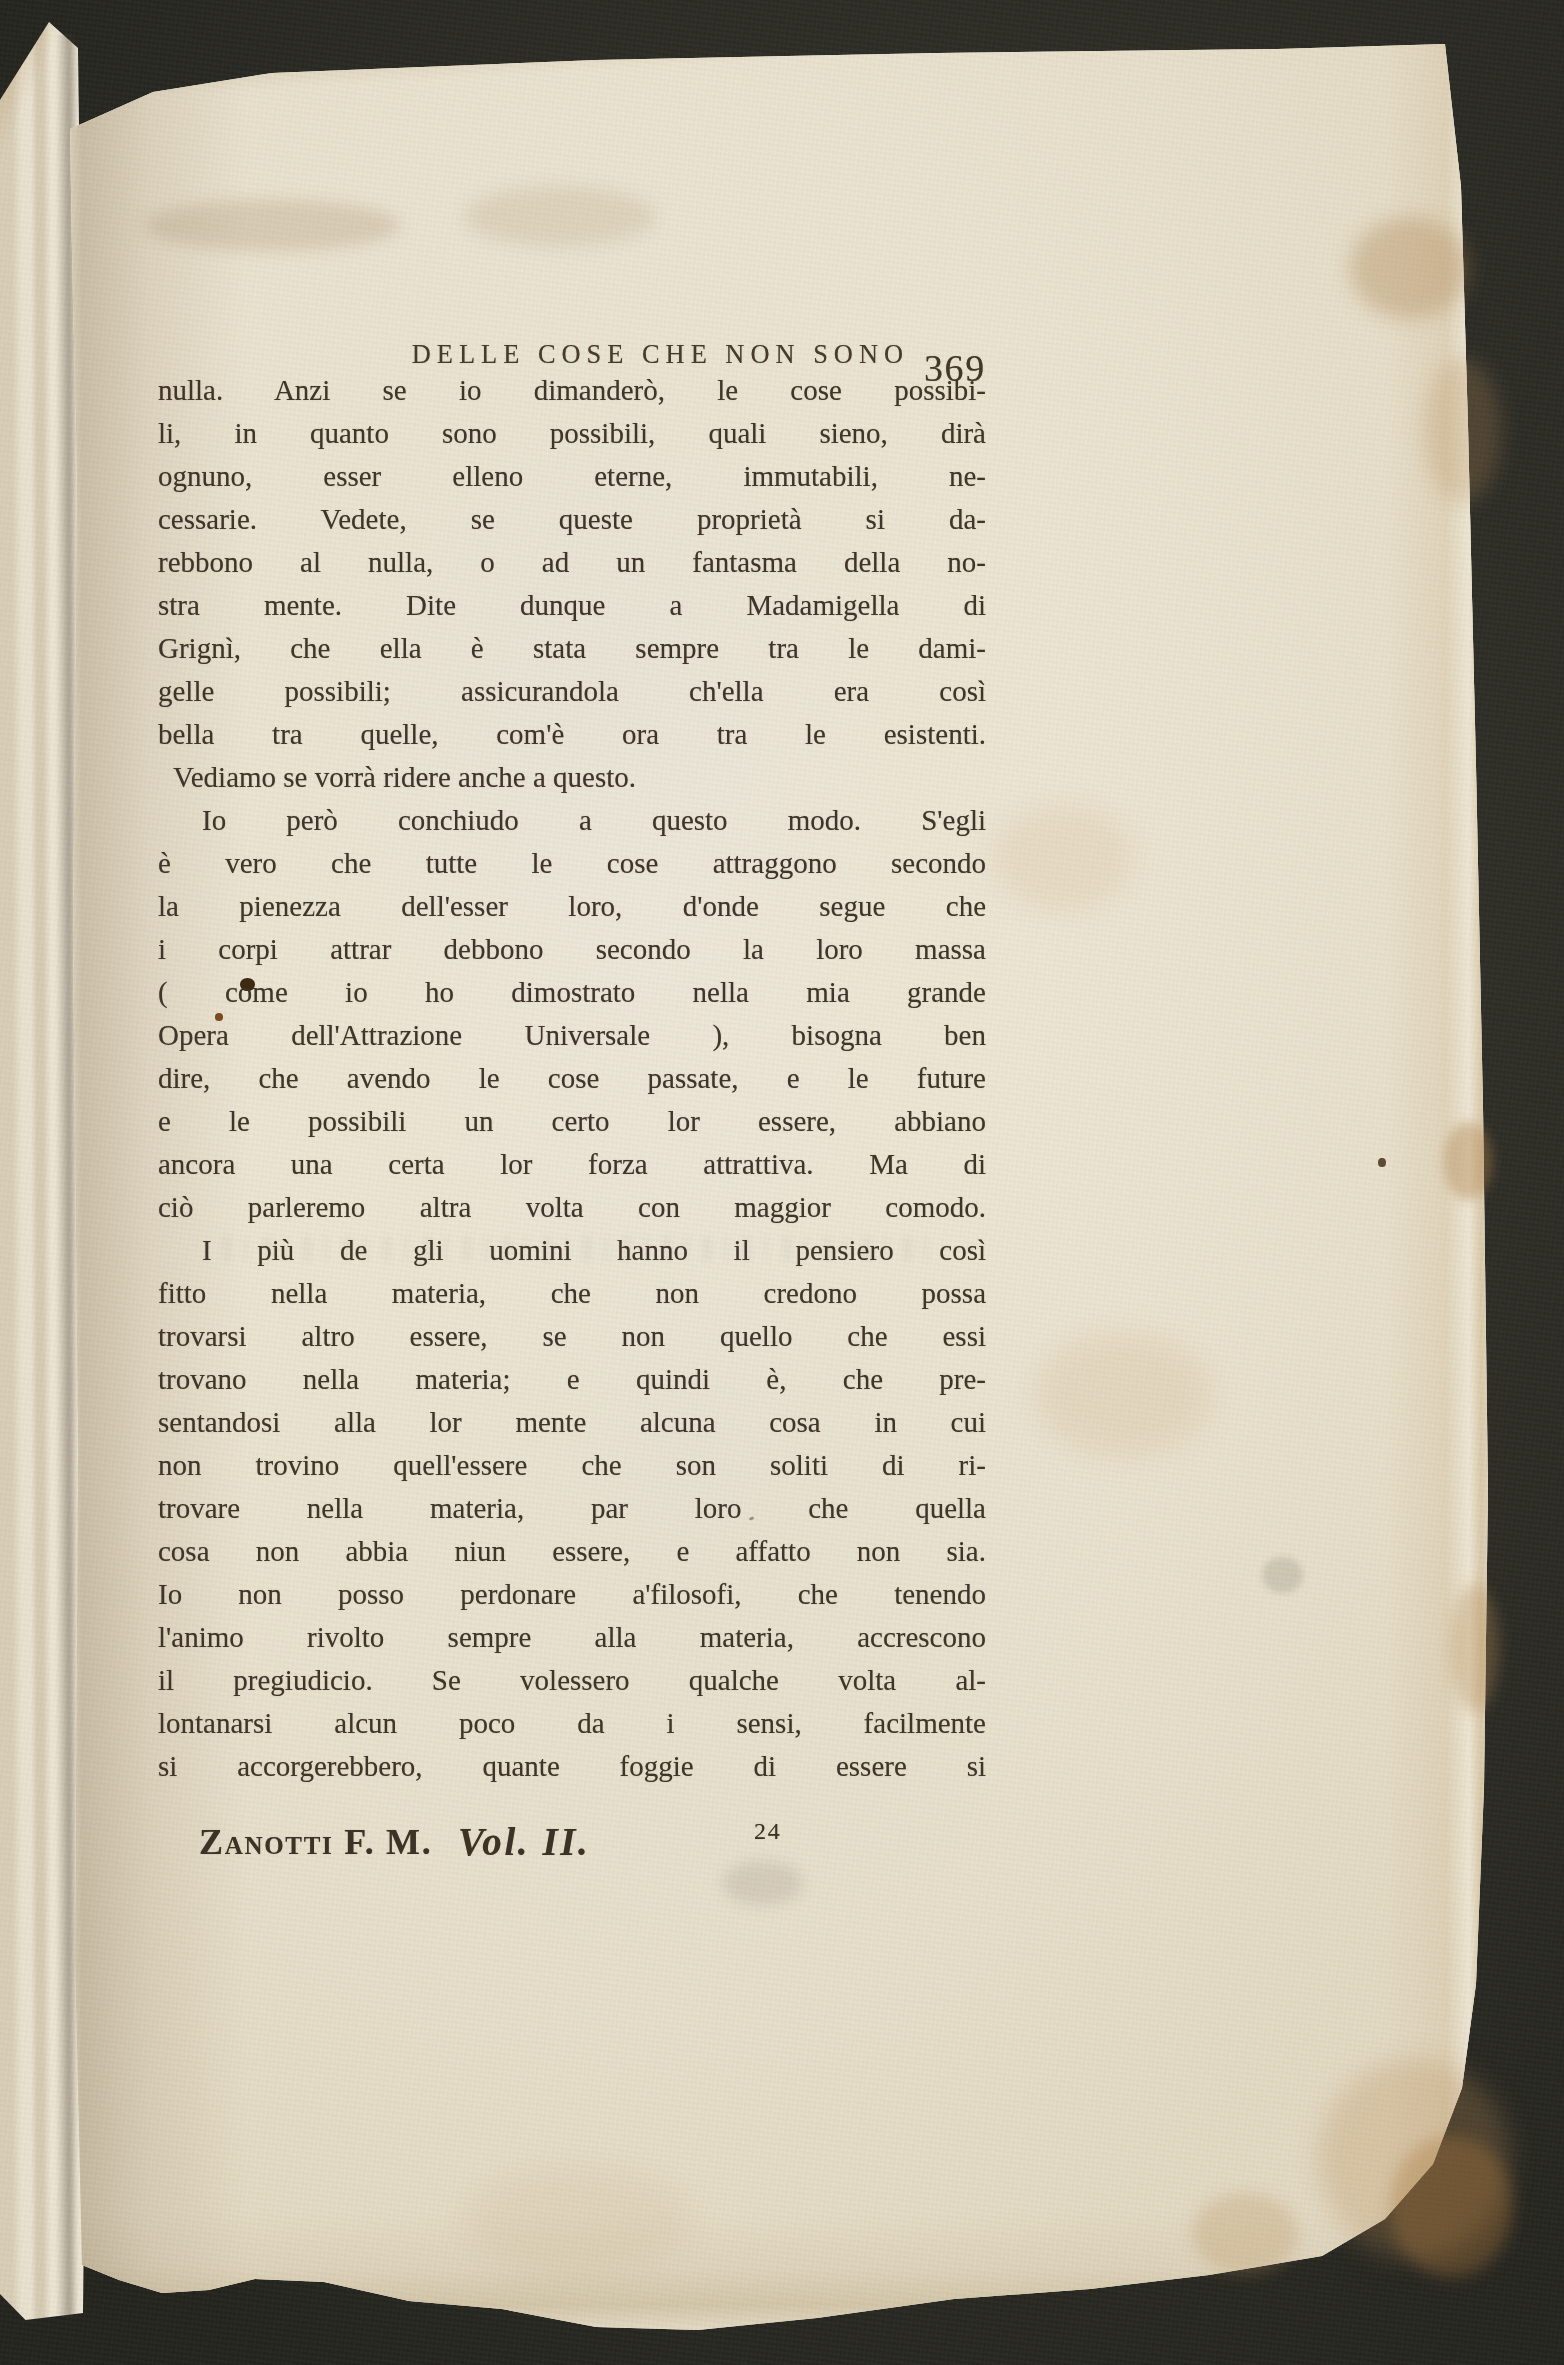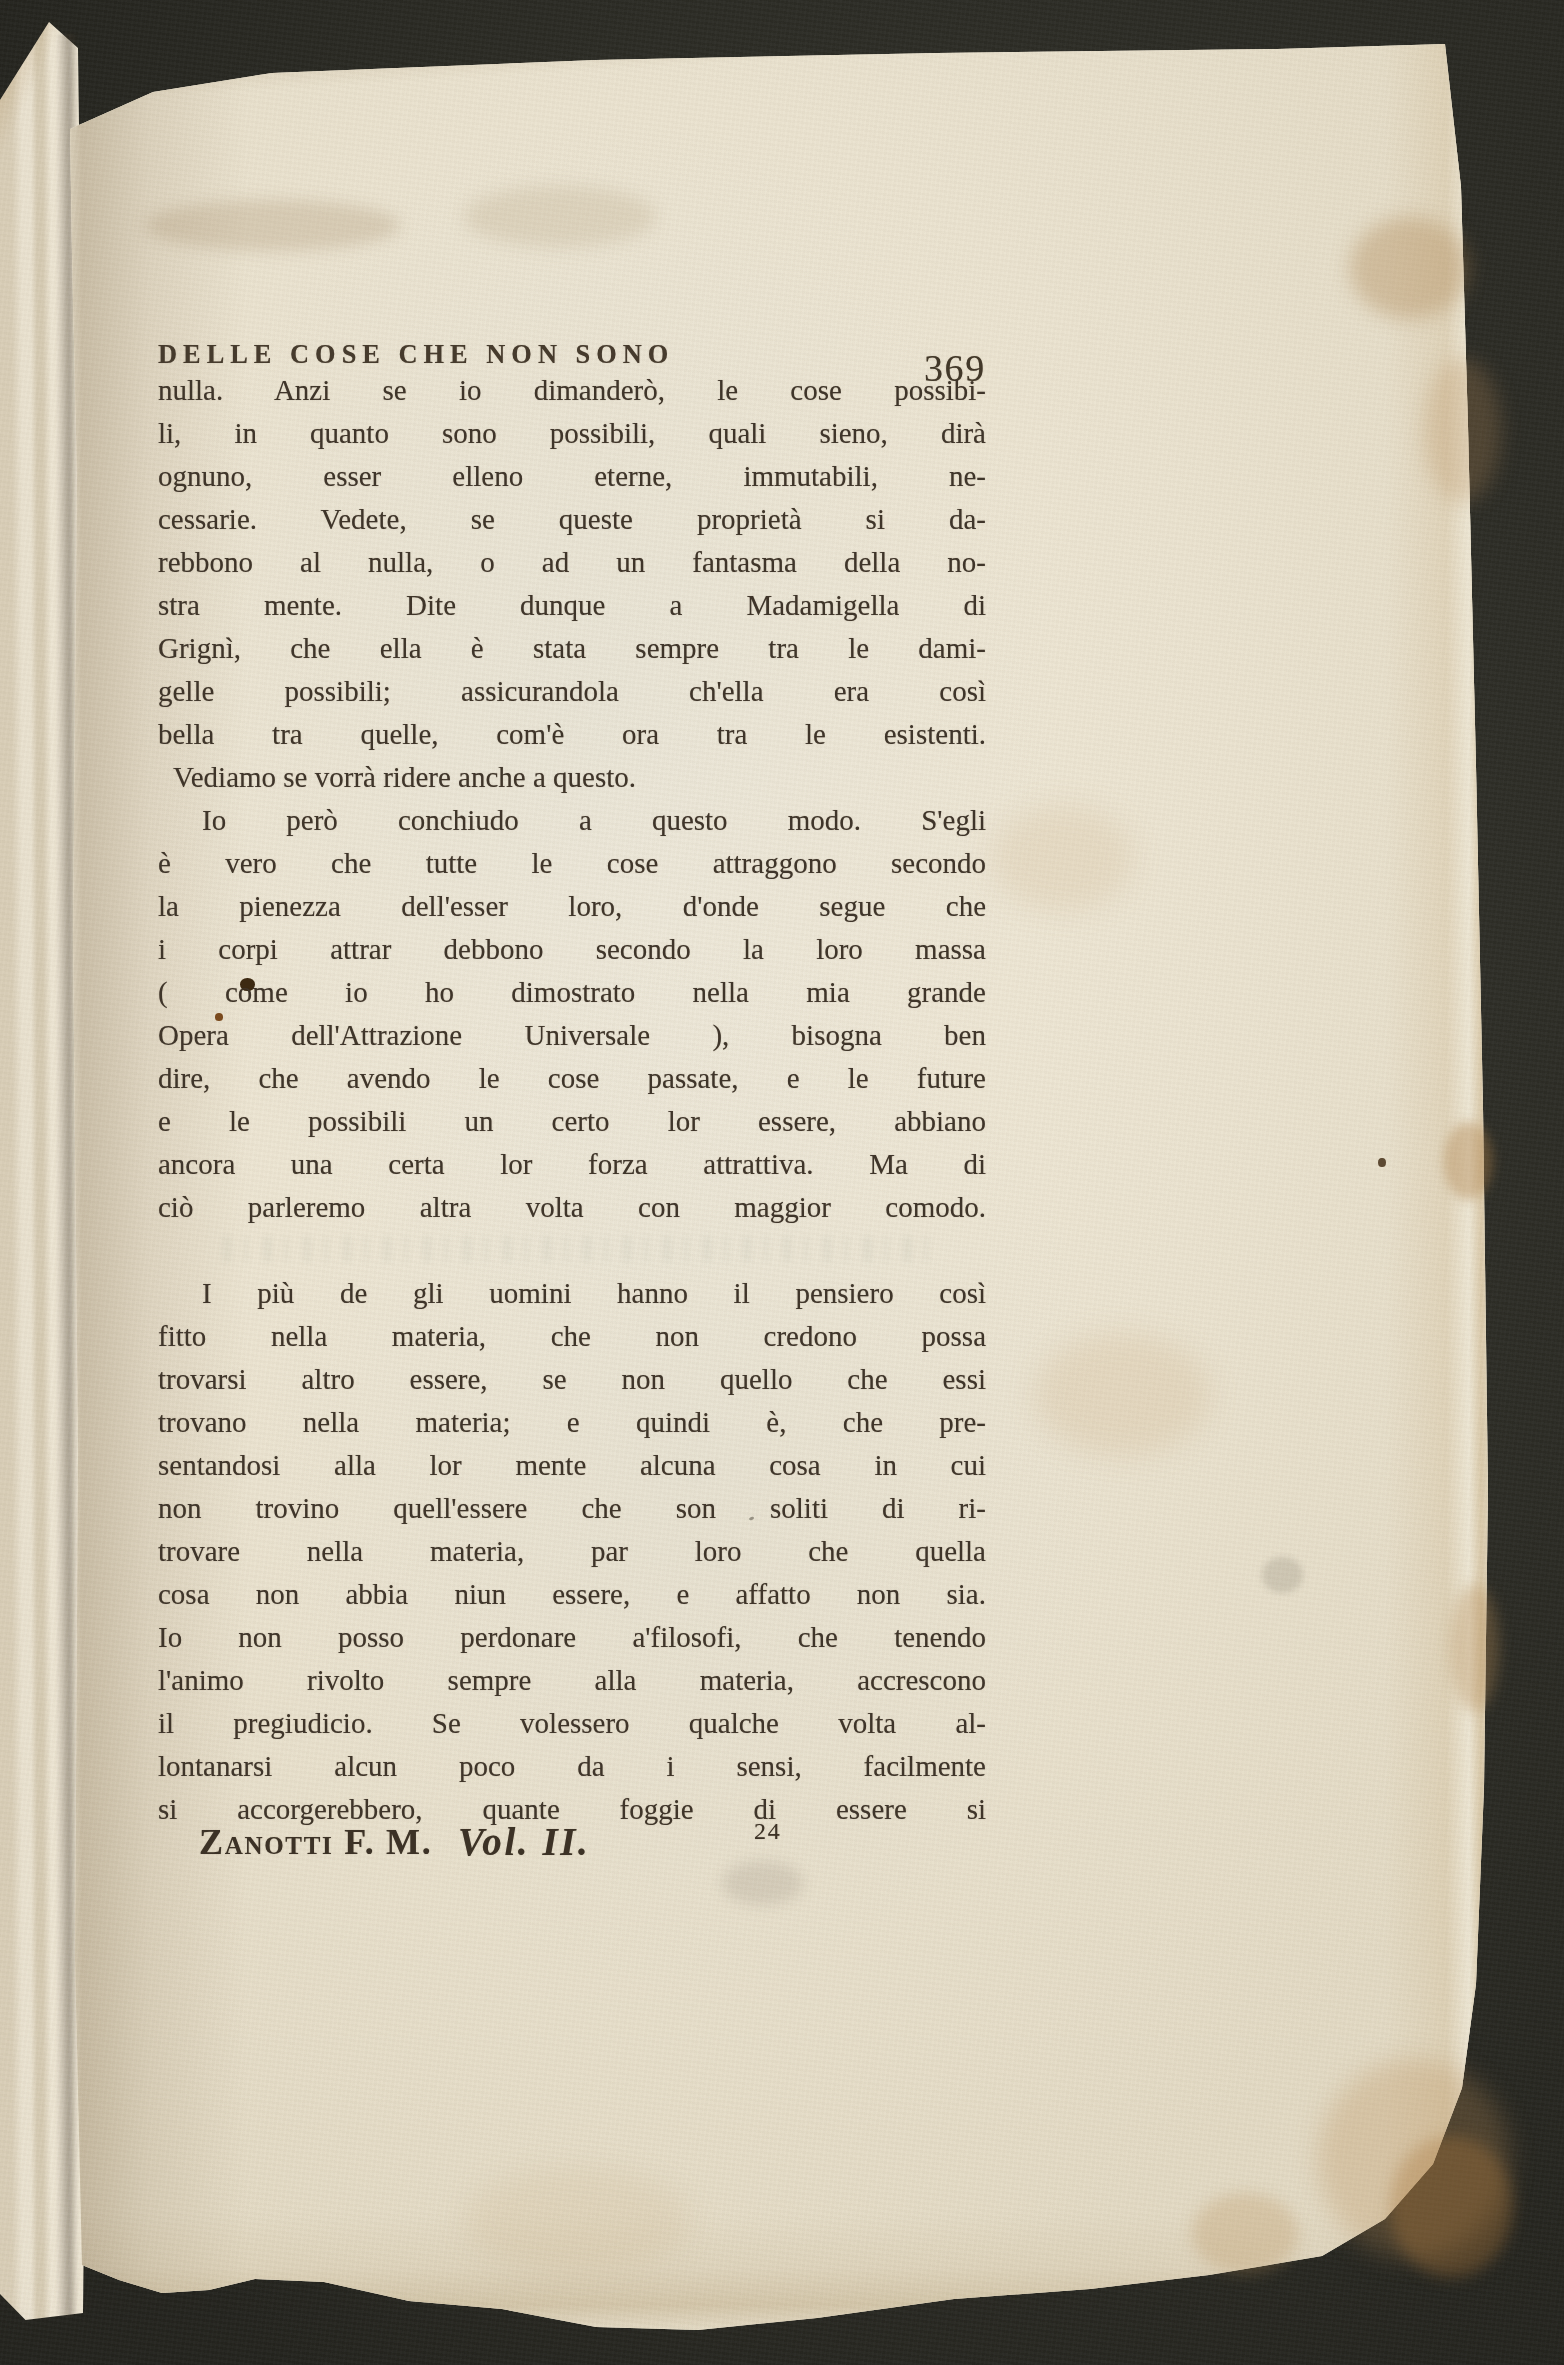--- a/index.html
+++ b/index.html
@@ -102,22 +102,22 @@
   
   .text-layer {
     position: absolute; left: 0; top: 0; width: 1564px; height: 2366px;
     color: #3f352a;
   }
   .running-header {
     position: absolute; left: 158px; top: 334px; width: 828px; height: 41px;
   }
   .header-title {
     position: absolute; left: 0; right: 77px; top: 5.1px;
-    text-align: left;
-    font-size: 26.4px; font-weight: 700; letter-spacing: 6px;
+    text-align: right;
+    font-size: 26.4px; font-weight: 400; letter-spacing: 6px;
     color: #463b2d;
     text-shadow: 0 0 0.9px rgba(70,55,40,.45);
     white-space: nowrap;
   }
   .header-page-number {
     position: absolute; right: 0; top: 12px;
     font-size: 38px; color: #423829;
     letter-spacing: 1.7px;
     text-shadow: 0 0 0.9px rgba(70,55,40,.45);
   }
@@ -127,21 +127,21 @@
     text-shadow: 0 0 0.9px rgba(62,48,32,.42);
   }
   .line {
     text-align: justify;
     text-align-last: justify;
     white-space: normal;
     height: 43px;
   }
   .line.no-stretch { text-align-last: left; margin-left: 15px; }
   .line.indent { text-indent: 44px; }
-  .line.gap { margin-top: 43px; }
+  .line.gap { }
   .footer-line {
     position: absolute; left: 158px; top: 1816px; width: 828px; height: 51px;
     font-size: 31px; color: #3c3226;
     text-shadow: 0 0 0.9px rgba(62,48,32,.42);
   }
   .footer-signature {
     position: absolute; left: 41px; top: 5.1px;
     font-variant: small-caps; letter-spacing: 1.7px; font-weight: 700;
     font-size: 36px;
   }

